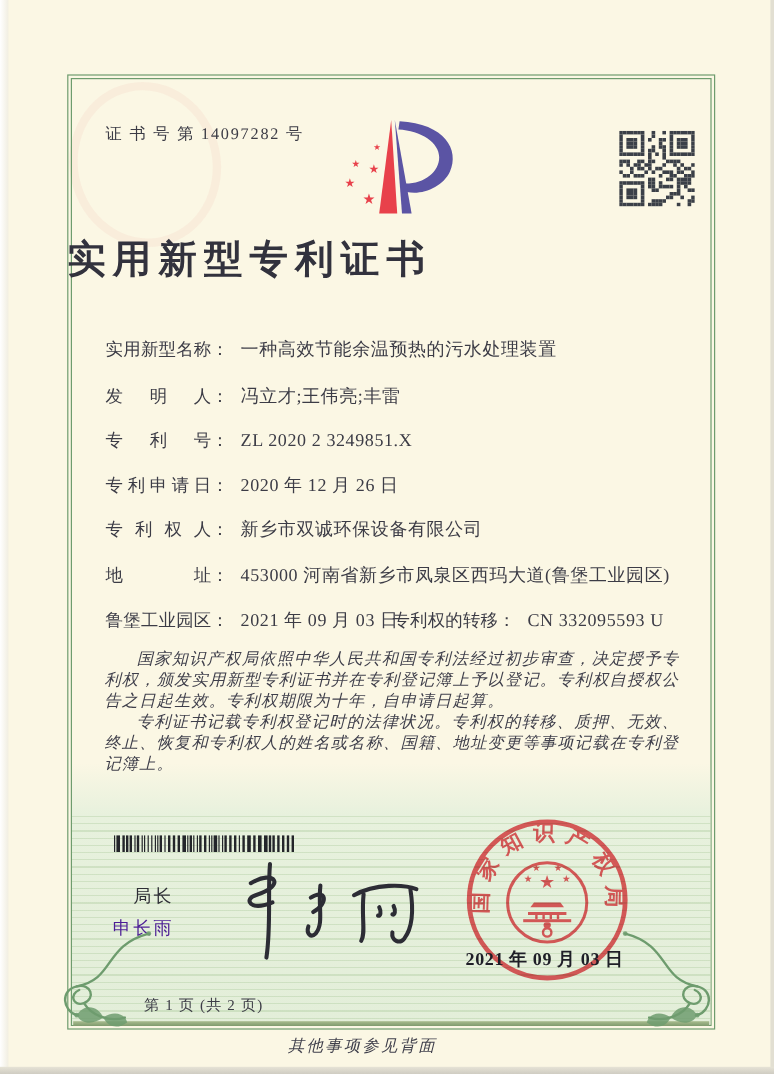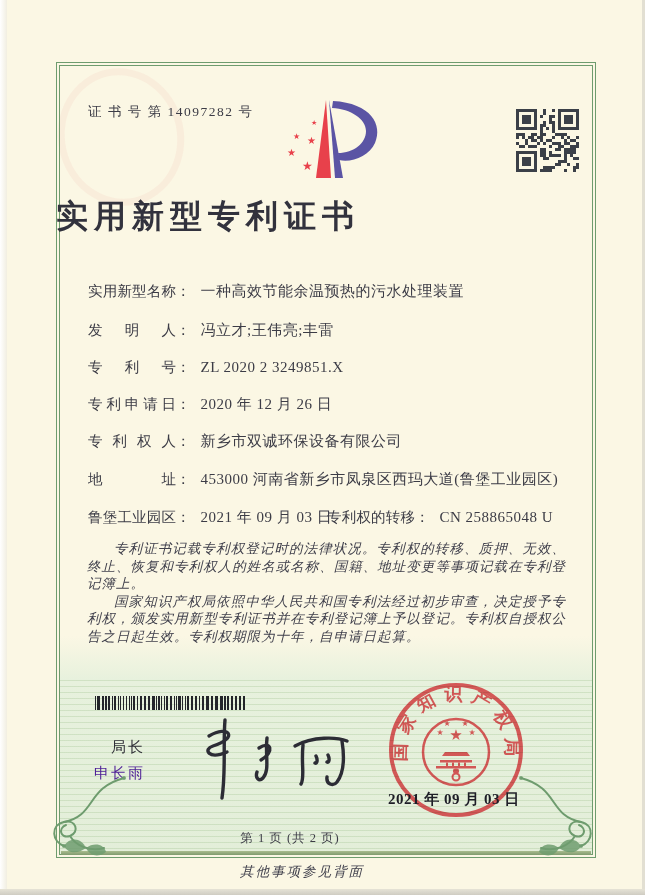--- a/index.html
+++ b/index.html
@@ -51,21 +51,21 @@
                  font-family:"Liberation Sans","DejaVu Sans",sans-serif;color:#2e2e36;text-align:right;}
   .officer-name{left:94px;top:764px;font-size:15px;letter-spacing:2px;
                 font-family:"Liberation Sans","DejaVu Sans",sans-serif;color:#4c1d95;}
   .signature{left:195px;top:712px;}
   .signature path{fill:none;stroke:#2c2c35;stroke-width:3.4;stroke-linecap:round;stroke-linejoin:round;}
   .seal{left:386px;top:680px;mix-blend-mode:multiply;opacity:0.92;}
   .seal-ink{fill:var(--seal-red,#e94f57);}
   .seal-line{fill:none;stroke:var(--seal-red,#e94f57);}
   .seal-arc{font-size:18px;font-weight:bold;letter-spacing:8px;fill:var(--seal-red,#e94f57);}
   .seal-date{left:388px;top:790px;font-size:15px;font-weight:600;letter-spacing:0.5px;color:#1e1e27;z-index:5;}
-  .page-info{left:120px;width:340px;top:830px;text-align:center;font-size:12.5px;letter-spacing:1px;}
+  .page-info{left:120px;width:340px;top:830px;font-size:12.5px;letter-spacing:1px;}
   .back-note{left:240px;top:863px;font-size:13.5px;font-style:italic;letter-spacing:2px;color:#3f3f4b;}
   
   .flourish{width:82px;height:86px;}
   .flourish path{stroke:var(--frame-green,#6e9c6e);stroke-width:2;fill:none;stroke-linecap:round;}
   .flourish .fill{fill:var(--frame-green,#6e9c6e);stroke:none;opacity:0.85;}
   .flourish-left{left:46px;top:772px;}
   .flourish-right{left:517px;top:772px;transform:scaleX(-1);}
   
   .logo-red{fill:var(--logo-red,#e8414b);}
   .logo-purple{fill:var(--logo-purple,#5b54a4);}
@@ -333,26 +333,26 @@
 <div class="abs row" style="top:432px">
   <span class="flabel">专利权人</span><span class="fcolon">：</span><span class="fvalue">新乡市双诚环保设备有限公司</span>
 </div>
 <div class="abs row" style="top:470px">
   <span class="flabel">地址</span><span class="fcolon">：</span><span class="fvalue">453000 河南省新乡市凤泉区西玛大道(鲁堡工业园区)</span>
 </div>
 <div class="abs row" style="top:508px">
   <span class="flabel">鲁堡工业园区</span><span class="fcolon">：</span><span class="fvalue">2021 年 09 月 03 日</span>
 </div>
 <div class="abs row2" style="top:508px">
-  <span class="flabel">专利权的转移</span><span class="fcolon">：</span><span class="fvalue">CN 258865048 U</span>
+  <span class="flabel">专利权的转移</span><span class="fcolon">：</span><span class="fvalue">CN 332095593 U</span>
 </div>
 
 <div class="abs legal">
+  <p>国家知识产权局依照中华人民共和国专利法经过初步审查，决定授予专利权，颁发实用新型专利证书并在专利登记簿上予以登记。专利权自授权公告之日起生效。专利权期限为十年，自申请日起算。</p>
   <p>专利证书记载专利权登记时的法律状况。专利权的转移、质押、无效、终止、恢复和专利权人的姓名或名称、国籍、地址变更等事项记载在专利登记簿上。</p>
-  <p>国家知识产权局依照中华人民共和国专利法经过初步审查，决定授予专利权，颁发实用新型专利证书并在专利登记簿上予以登记。专利权自授权公告之日起生效。专利权期限为十年，自申请日起算。</p>
 </div>
 
 <svg class="abs barcode" id="barcode" width="152" height="14" viewBox="0 0 152 14">
     <rect x="0" y="0" width="1" height="14" fill="#23252a"></rect>
     <rect x="2" y="0" width="3" height="14" fill="#23252a"></rect>
     <rect x="7" y="0" width="2" height="14" fill="#23252a"></rect>
     <rect x="10" y="0" width="2" height="14" fill="#23252a"></rect>
     <rect x="13" y="0" width="2" height="14" fill="#23252a"></rect>
     <rect x="17" y="0" width="1" height="14" fill="#23252a"></rect>
     <rect x="19" y="0" width="2" height="14" fill="#23252a"></rect>

